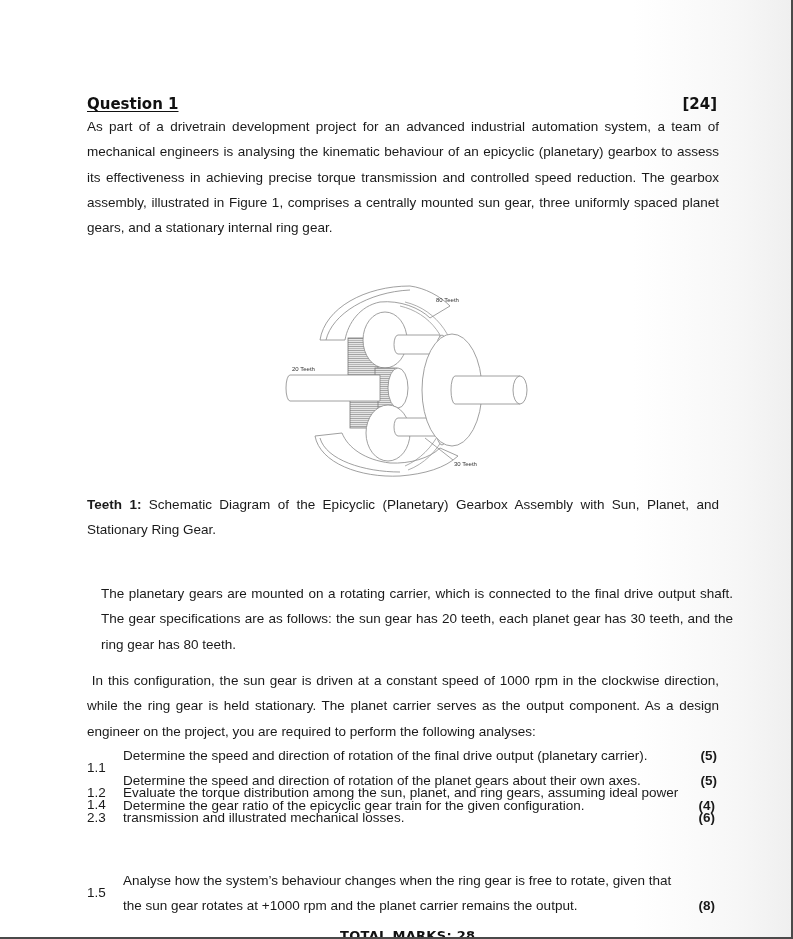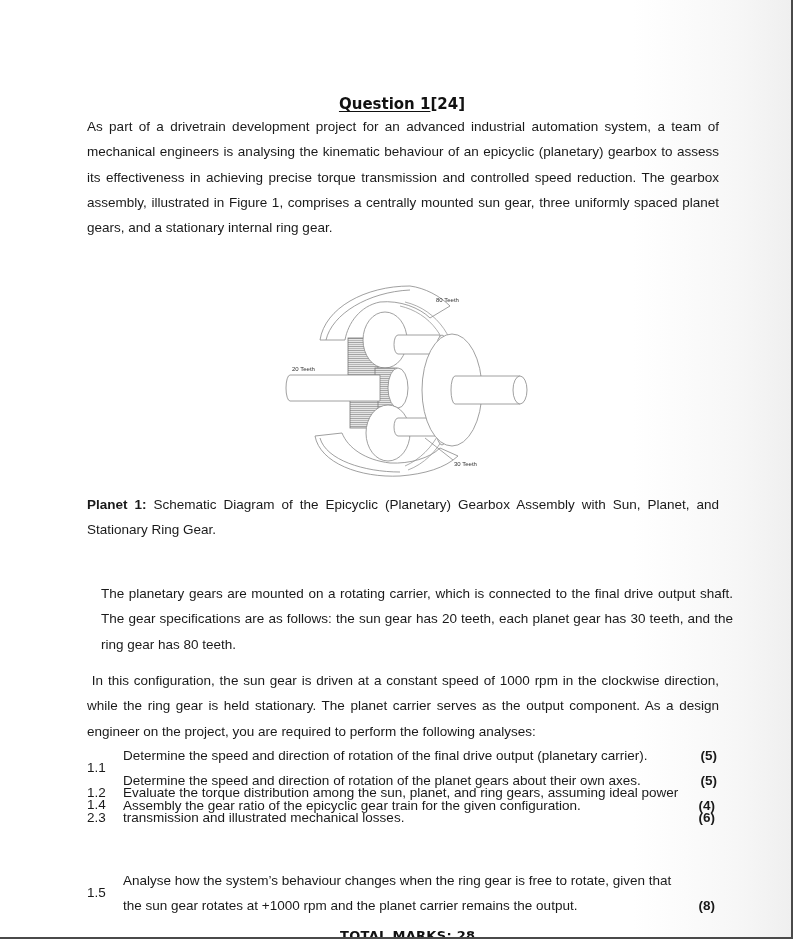--- a/index.html
+++ b/index.html
@@ -11,21 +11,21 @@
     }
     .page {
       position: absolute; left: 0; top: 0; width: 791px; height: 937px;
       background: linear-gradient(90deg, #ffffff 0%, #ffffff 80%, #f7f7f7 93%, #efefef 100%);
       border-right: 2px solid #4a4a4a;
       border-bottom: 2px solid #4a4a4a;
       overflow: hidden;
     }
     .q-header {
       position: absolute; left: 87px; top: 95px; width: 630px;
-      display: flex; justify-content: center; align-items: baseline;
+      display: flex; justify-content: space-between; align-items: baseline;
       font-family: "DejaVu Sans", sans-serif; font-weight: bold; font-size: 15px; color: #111;
     }
     .q-title { text-decoration: underline; text-underline-offset: 2px; }
     .para {
       position: absolute; left: 87px; width: 632px;
       font-size: 13.5px; line-height: 25.3px; text-align: justify;
       text-align-last: left;
     }
     .para .bold { font-weight: bold; }
     .figure {
@@ -97,41 +97,41 @@
         <path d="M175 98 L240 98 L240 126 L175 126 A4 14 0 0 1 175 98 Z"></path>
         <ellipse cx="240" cy="112" rx="7" ry="14"></ellipse>
       </g>
       <line x1="145" y1="160" x2="173" y2="182" stroke="#666" stroke-width="0.6"></line>
       <text class="fig-label" x="156" y="24">80 Teeth</text>
       <text class="fig-label" x="12" y="93">20 Teeth</text>
       <text class="fig-label" x="174" y="188">30 Teeth</text>
     </svg>
   </div>
 
-  <p class="para" style="top:492px; margin:0;"><span class="bold">Planet 1:</span><span> Schematic Diagram of the Epicyclic (Planetary) Gearbox Assembly with Sun, Planet, and Stationary Ring Gear.</span></p>
+  <p class="para" style="top:492px; margin:0;"><span class="bold">Teeth 1:</span><span> Schematic Diagram of the Epicyclic (Planetary) Gearbox Assembly with Sun, Planet, and Stationary Ring Gear.</span></p>
 
   <p class="para" style="top:567px; margin:14px;">The planetary gears are mounted on a rotating carrier, which is connected to the final drive output shaft. The gear specifications are as follows: the sun gear has 20 teeth, each planet gear has 30 teeth, and the ring gear has 80 teeth.</p>
 
   <p class="para" style="top:668px; margin:0; white-space:pre-wrap;"> In this configuration, the sun gear is driven at a constant speed of 1000 rpm in the clockwise direction, while the ring gear is held stationary. The planet carrier serves as the output component. As a design engineer on the project, you are required to perform the following analyses:</p>
 
   <div class="task" style="top:743px;">
     <span class="num">1.1</span>
     <span class="txt">Determine the speed and direction of rotation of the final drive output (planetary carrier).</span>
     <span class="marks">(5)</span>
   </div>
 
   <div class="task" style="top:768px;">
     <span class="num">1.2</span>
     <span class="txt">Determine the speed and direction of rotation of the planet gears about their own axes.</span>
     <span class="marks">(5)</span>
   </div>
 
   <div class="task" style="top:793px;">
     <span class="num">2.3</span>
-    <span class="txt">Assembly the gear ratio of the epicyclic gear train for the given configuration.</span>
+    <span class="txt">Determine the gear ratio of the epicyclic gear train for the given configuration.</span>
     <span class="marks" style="right:4px;">(4)</span>
   </div>
 
   <div class="task" style="top:780px; height:50px;">
     <span class="num">1.4</span>
     <span class="txt">Evaluate the torque distribution among the sun, planet, and ring gears, assuming ideal power transmission and illustrated mechanical losses.</span>
     <span class="marks" style="top:25px; right:4px;">(6)</span>
   </div>
 
   <div class="task" style="top:868px; height:50px;">

